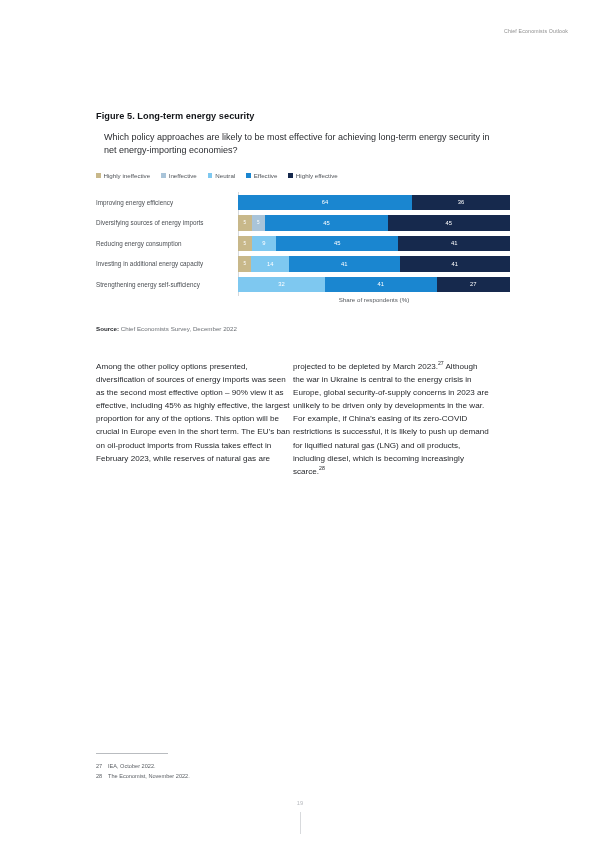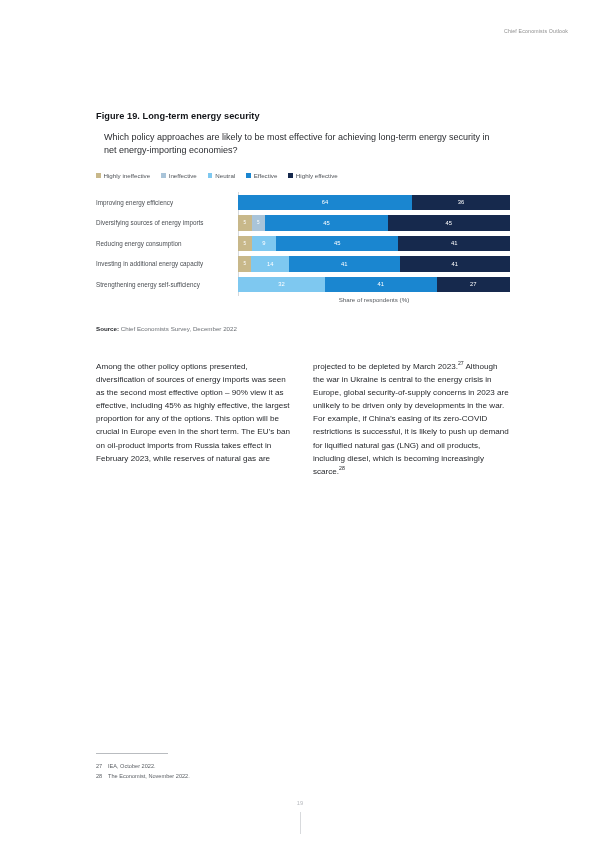--- a/index.html
+++ b/index.html
@@ -161,21 +161,20 @@
     font-weight: bold;
   }
 
   
   .body-cols {
     position: absolute;
     left: 96px;
     top: 360px;
     width: 414px;
     display: flex;
-    gap: 20px;
   }
   .col {
     width: 197px;
     flex: 0 0 197px;
     font-size: 8.1px;
     line-height: 13.1px;
     color: #26282c;
     text-align: left;
   }
   .col p { margin: 0; }
@@ -228,21 +227,21 @@
   }
 </style>
 </head>
 <body>
 
 <div class="page">
 
   <div class="running-header">Chief Economists Outlook</div>
 
   <div class="figure-block">
-    <div class="fig-title">Figure 19. Long-term energy security</div>
+    <div class="fig-title">Figure 5. Long-term energy security</div>
     <div class="fig-subtitle">Which policy approaches are likely to be most effective for achieving long-term energy security in net energy-importing economies?</div>
   </div>
 
   <div class="legend" id="chart-legend">
       <div class="legend-item">
         <span class="legend-swatch" style="background: rgb(200, 184, 138);"></span>
         <span>Highly ineffective</span>
       </div>
       <div class="legend-item">
         <span class="legend-swatch" style="background: rgb(169, 196, 217);"></span>

